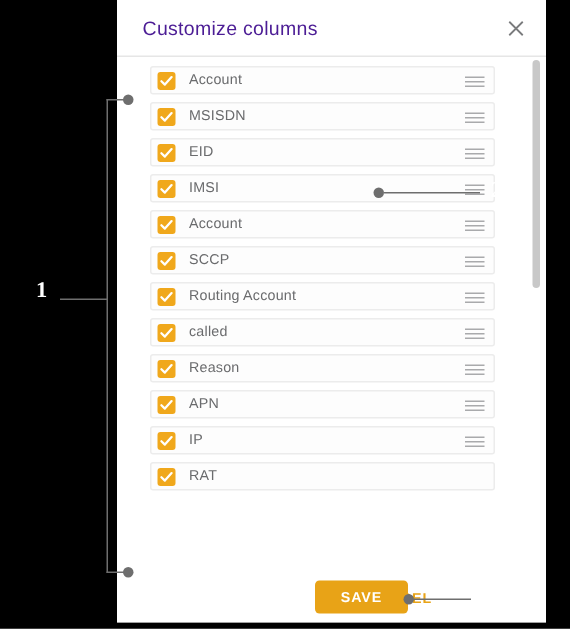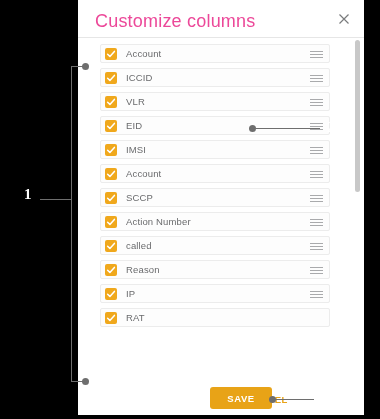--- a/index.html
+++ b/index.html
@@ -34,22 +34,22 @@
     width: 286px;
     height: 38px;
     background: #ffffff;
     border-bottom: 1px solid #e6e6e6;
     box-sizing: border-box;
   }
   #dialog-title {
     position: absolute;
     left: 17px;
     top: 11px;
-    font-size: 18px;
-    color: #ec4899;
+    font-size: 13px;
+    color: #4c1d95;
     letter-spacing: 0.2px;
     white-space: nowrap;
   }
   #close-button {
     position: absolute;
     right: 11px;
     top: 10px;
     width: 18px;
     height: 18px;
     cursor: pointer;
@@ -231,34 +231,21 @@
             <i></i>
             <i></i>
           </div>
         </div>
         <div class="row">
           <div class="row-checkbox">
             <svg width="10" height="10" viewBox="0 0 10 10">
               <path d="M1.6 5.2 L3.9 7.4 L8.4 2.4" stroke="#ffffff" stroke-width="1.5" fill="none" stroke-linecap="round" stroke-linejoin="round"></path>
             </svg>
           </div>
-          <div class="row-label">ICCID</div>
-          <div class="row-handle">
-            <i></i>
-            <i></i>
-            <i></i>
-          </div>
-        </div>
-        <div class="row">
-          <div class="row-checkbox">
-            <svg width="10" height="10" viewBox="0 0 10 10">
-              <path d="M1.6 5.2 L3.9 7.4 L8.4 2.4" stroke="#ffffff" stroke-width="1.5" fill="none" stroke-linecap="round" stroke-linejoin="round"></path>
-            </svg>
-          </div>
-          <div class="row-label">VLR</div>
+          <div class="row-label">MSISDN</div>
           <div class="row-handle">
             <i></i>
             <i></i>
             <i></i>
           </div>
         </div>
         <div class="row">
           <div class="row-checkbox">
             <svg width="10" height="10" viewBox="0 0 10 10">
               <path d="M1.6 5.2 L3.9 7.4 L8.4 2.4" stroke="#ffffff" stroke-width="1.5" fill="none" stroke-linecap="round" stroke-linejoin="round"></path>
@@ -309,21 +296,21 @@
             <i></i>
             <i></i>
           </div>
         </div>
         <div class="row">
           <div class="row-checkbox">
             <svg width="10" height="10" viewBox="0 0 10 10">
               <path d="M1.6 5.2 L3.9 7.4 L8.4 2.4" stroke="#ffffff" stroke-width="1.5" fill="none" stroke-linecap="round" stroke-linejoin="round"></path>
             </svg>
           </div>
-          <div class="row-label">Action Number</div>
+          <div class="row-label">Routing Account</div>
           <div class="row-handle">
             <i></i>
             <i></i>
             <i></i>
           </div>
         </div>
         <div class="row">
           <div class="row-checkbox">
             <svg width="10" height="10" viewBox="0 0 10 10">
               <path d="M1.6 5.2 L3.9 7.4 L8.4 2.4" stroke="#ffffff" stroke-width="1.5" fill="none" stroke-linecap="round" stroke-linejoin="round"></path>
@@ -336,20 +323,33 @@
             <i></i>
           </div>
         </div>
         <div class="row">
           <div class="row-checkbox">
             <svg width="10" height="10" viewBox="0 0 10 10">
               <path d="M1.6 5.2 L3.9 7.4 L8.4 2.4" stroke="#ffffff" stroke-width="1.5" fill="none" stroke-linecap="round" stroke-linejoin="round"></path>
             </svg>
           </div>
           <div class="row-label">Reason</div>
+          <div class="row-handle">
+            <i></i>
+            <i></i>
+            <i></i>
+          </div>
+        </div>
+        <div class="row">
+          <div class="row-checkbox">
+            <svg width="10" height="10" viewBox="0 0 10 10">
+              <path d="M1.6 5.2 L3.9 7.4 L8.4 2.4" stroke="#ffffff" stroke-width="1.5" fill="none" stroke-linecap="round" stroke-linejoin="round"></path>
+            </svg>
+          </div>
+          <div class="row-label">APN</div>
           <div class="row-handle">
             <i></i>
             <i></i>
             <i></i>
           </div>
         </div>
         <div class="row">
           <div class="row-checkbox">
             <svg width="10" height="10" viewBox="0 0 10 10">
               <path d="M1.6 5.2 L3.9 7.4 L8.4 2.4" stroke="#ffffff" stroke-width="1.5" fill="none" stroke-linecap="round" stroke-linejoin="round"></path>

